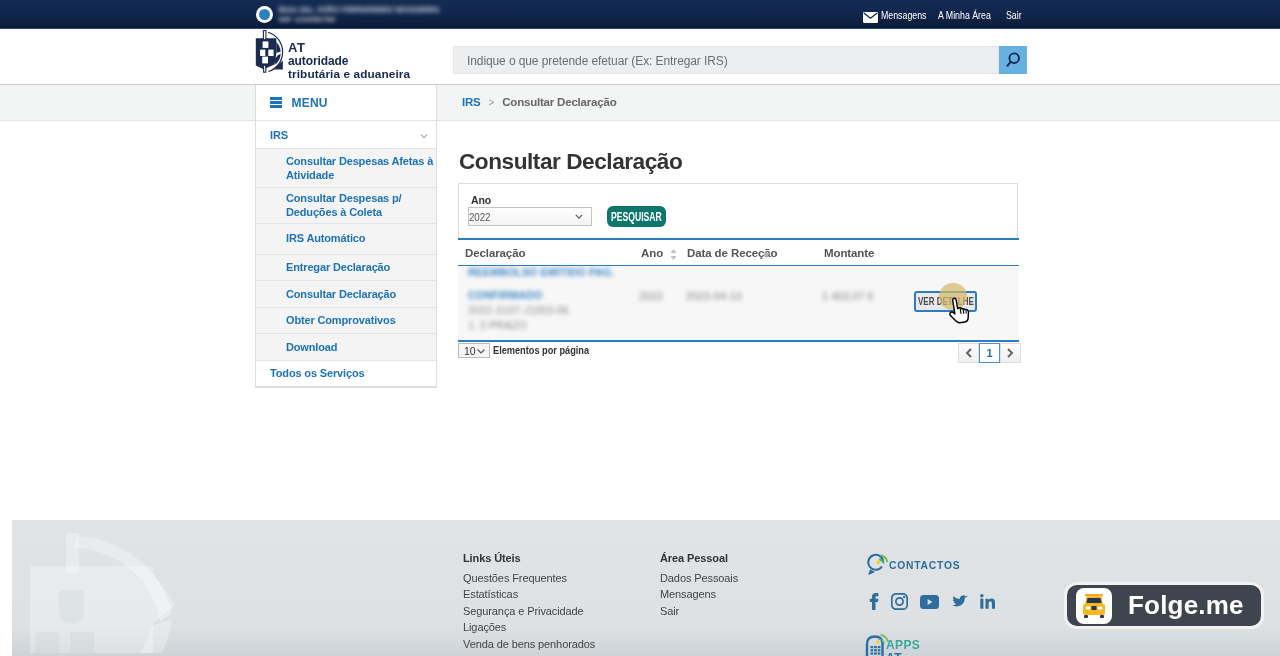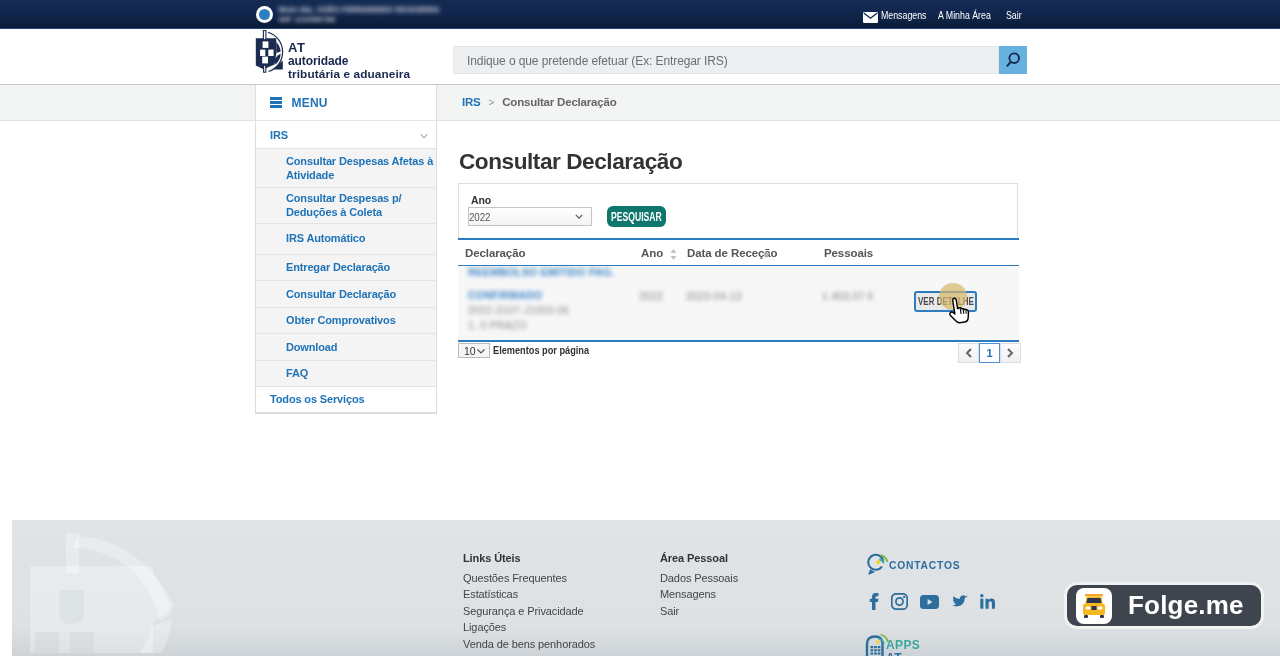--- a/index.html
+++ b/index.html
@@ -172,21 +172,20 @@
       <span>Consultar Despesas Afetas à<br>Atividade</span>
     </div>
   <div class="mitem msub msub2a mrow">
       <span>Consultar Despesas p/<br>Deduções à Coleta</span>
     </div>
   <div class="mitem msub mrow" style="height:31px;">IRS Automático</div>
   <div class="mitem msub mrow">Entregar Declaração</div>
   <div class="mitem msub mrow">Consultar Declaração</div>
   <div class="mitem msub mrow">Obter Comprovativos</div>
   <div class="mitem msub mrow">Download</div>
-  <div class="mitem msub mrow" style="height:26px;">FAQ</div>
   <div class="mitem" style="border-bottom:1px solid #ddd;height:26px;">Todos os Serviços</div>
 </div>
 
 <div class="content">
   <h1>Consultar Declaração</h1>
   <div class="filter">
     <div class="lab">Ano</div>
     <div class="sel">
         <b>2022</b>
       <svg class="ar" width="8" height="5" viewBox="0 0 8 5">
@@ -203,21 +202,21 @@
       <span style="left:7px">Declaração</span>
       <span style="left:183px">Ano</span>
       <svg style="position:absolute;left:212px;top:9px" width="7" height="11" viewBox="0 0 7 11">
           <path d="M3.5 0 L6.5 4 L0.5 4 Z" fill="#c2c2c2"></path>
           <path d="M3.5 11 L6.5 7 L0.5 7 Z" fill="#c2c2c2"></path>
         </svg>
       <span style="left:229px">Data de Receção</span>
       <svg style="position:absolute;left:305px;top:13px" width="7" height="5" viewBox="0 0 7 5">
           <path d="M3.5 5 L7 0 L0 0 Z" fill="#b5b5b5"></path>
         </svg>
-      <span style="left:366px">Pessoais</span>
+      <span style="left:366px">Montante</span>
     </div>
     <div class="trow">
       <div class="btxt" style="left:10px;top:0px;color:#3d85c6;font-weight:bold;">REEMBOLSO EMITIDO PAG.</div>
       <div class="btxt" style="left:10px;top:22.5px;color:#3d85c6;font-weight:bold;">CONFIRMADO</div>
       <div class="btxt" style="left:10px;top:38px;color:#8a8a8a;">2022-3107-J1003-06</div>
       <div class="btxt" style="left:10px;top:53px;color:#8a8a8a;">1. 0 PRAZO</div>
       <div class="btxt" style="left:181px;top:24px;color:#808080;">2022</div>
       <div class="btxt" style="left:228px;top:24px;color:#808080;">2023-04-13</div>
       <div class="btxt" style="left:364px;top:24px;color:#808080;">1.403,07 €</div>
       <div class="verdet">

